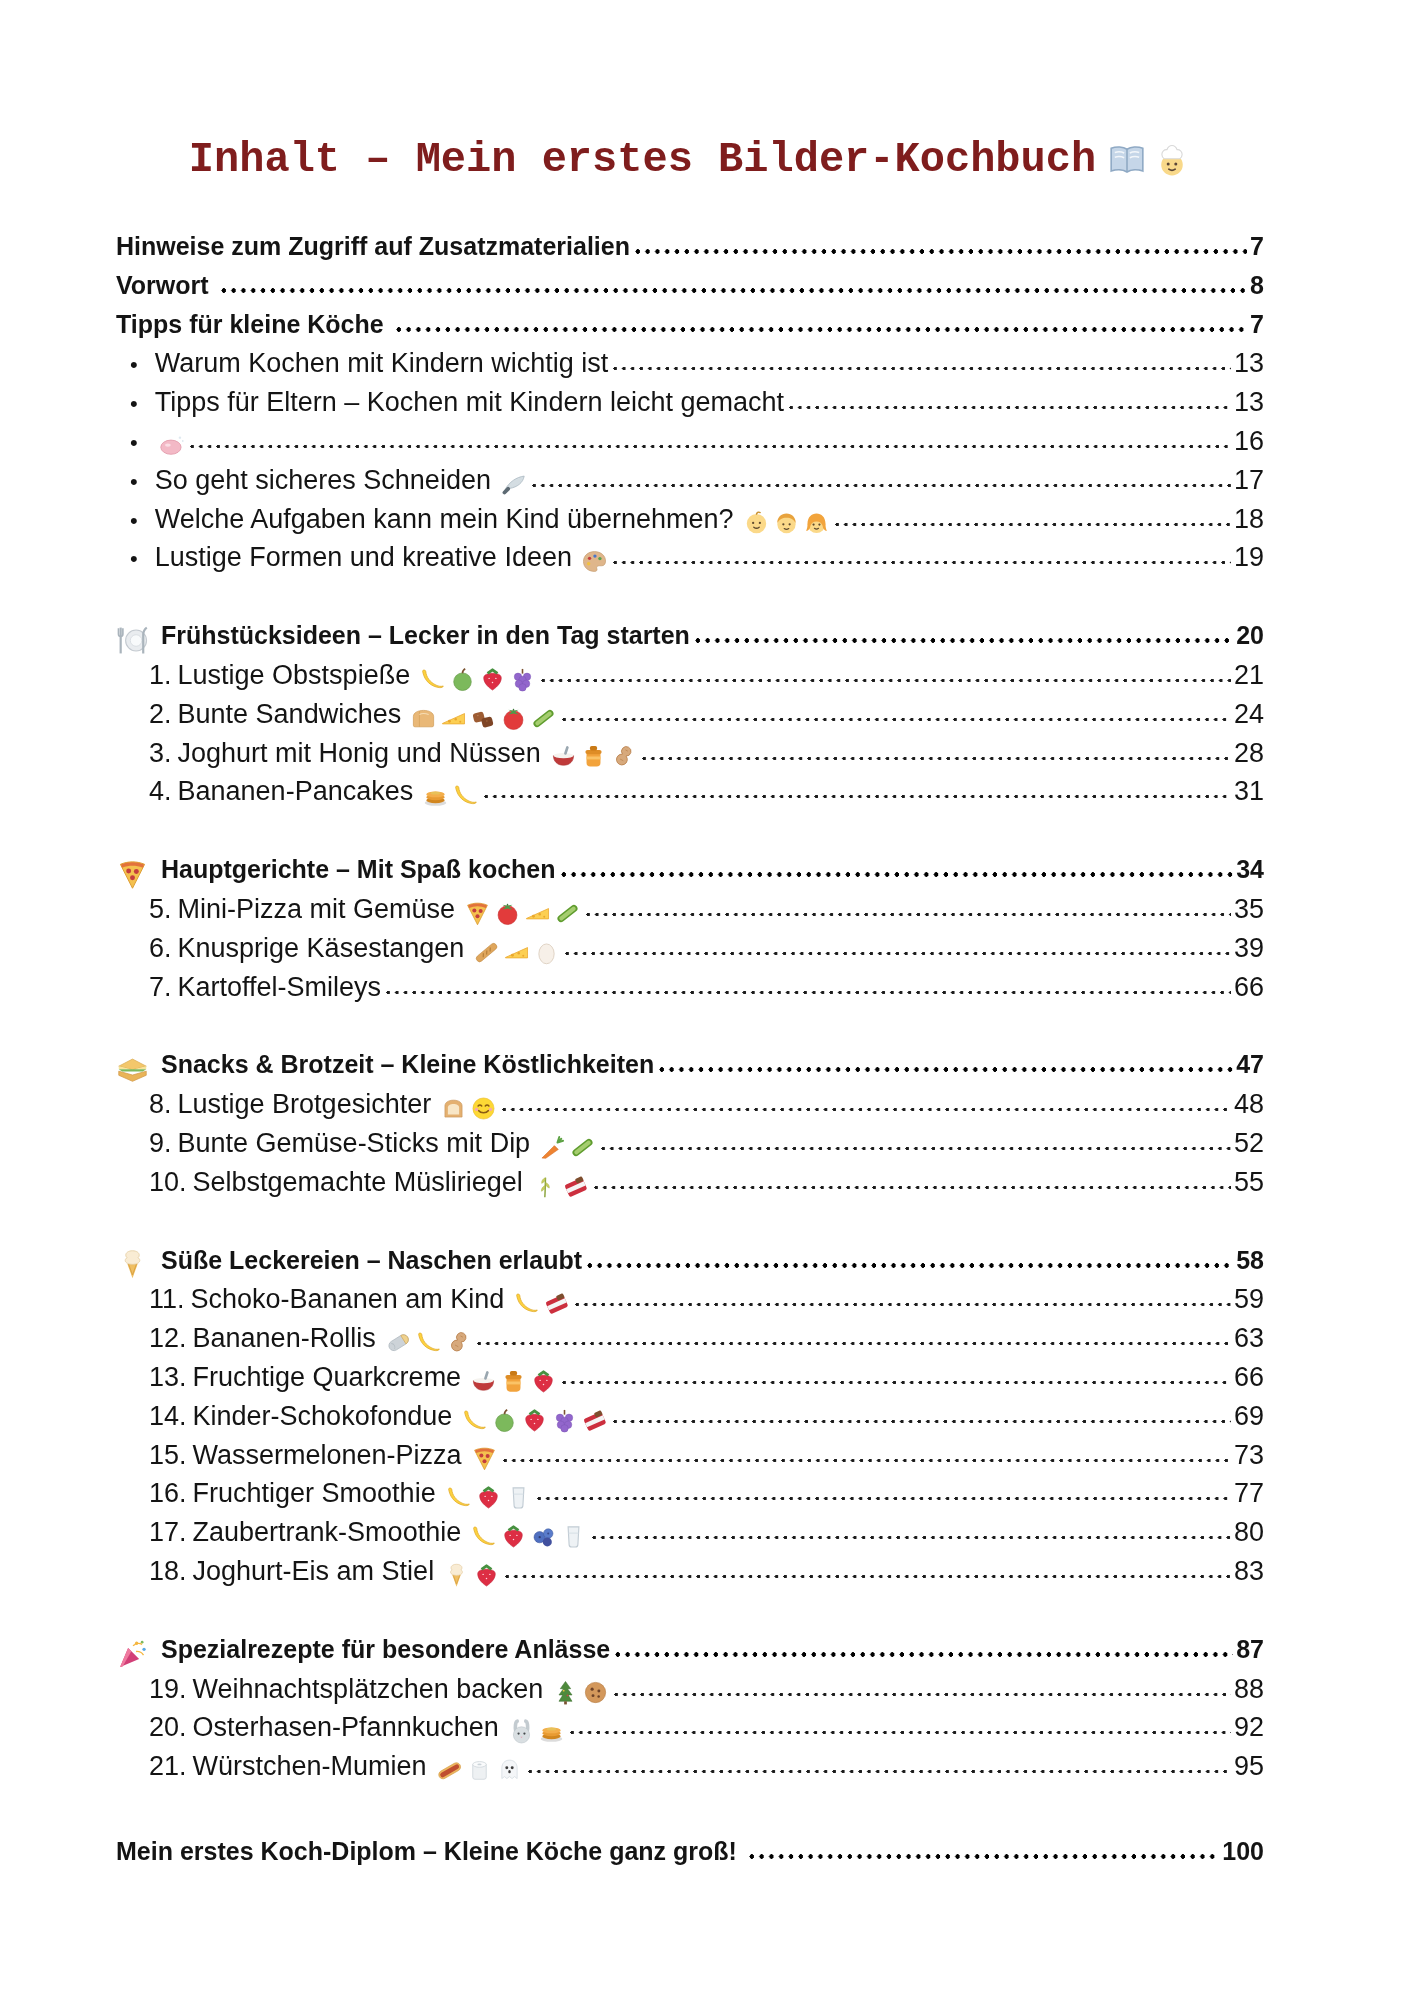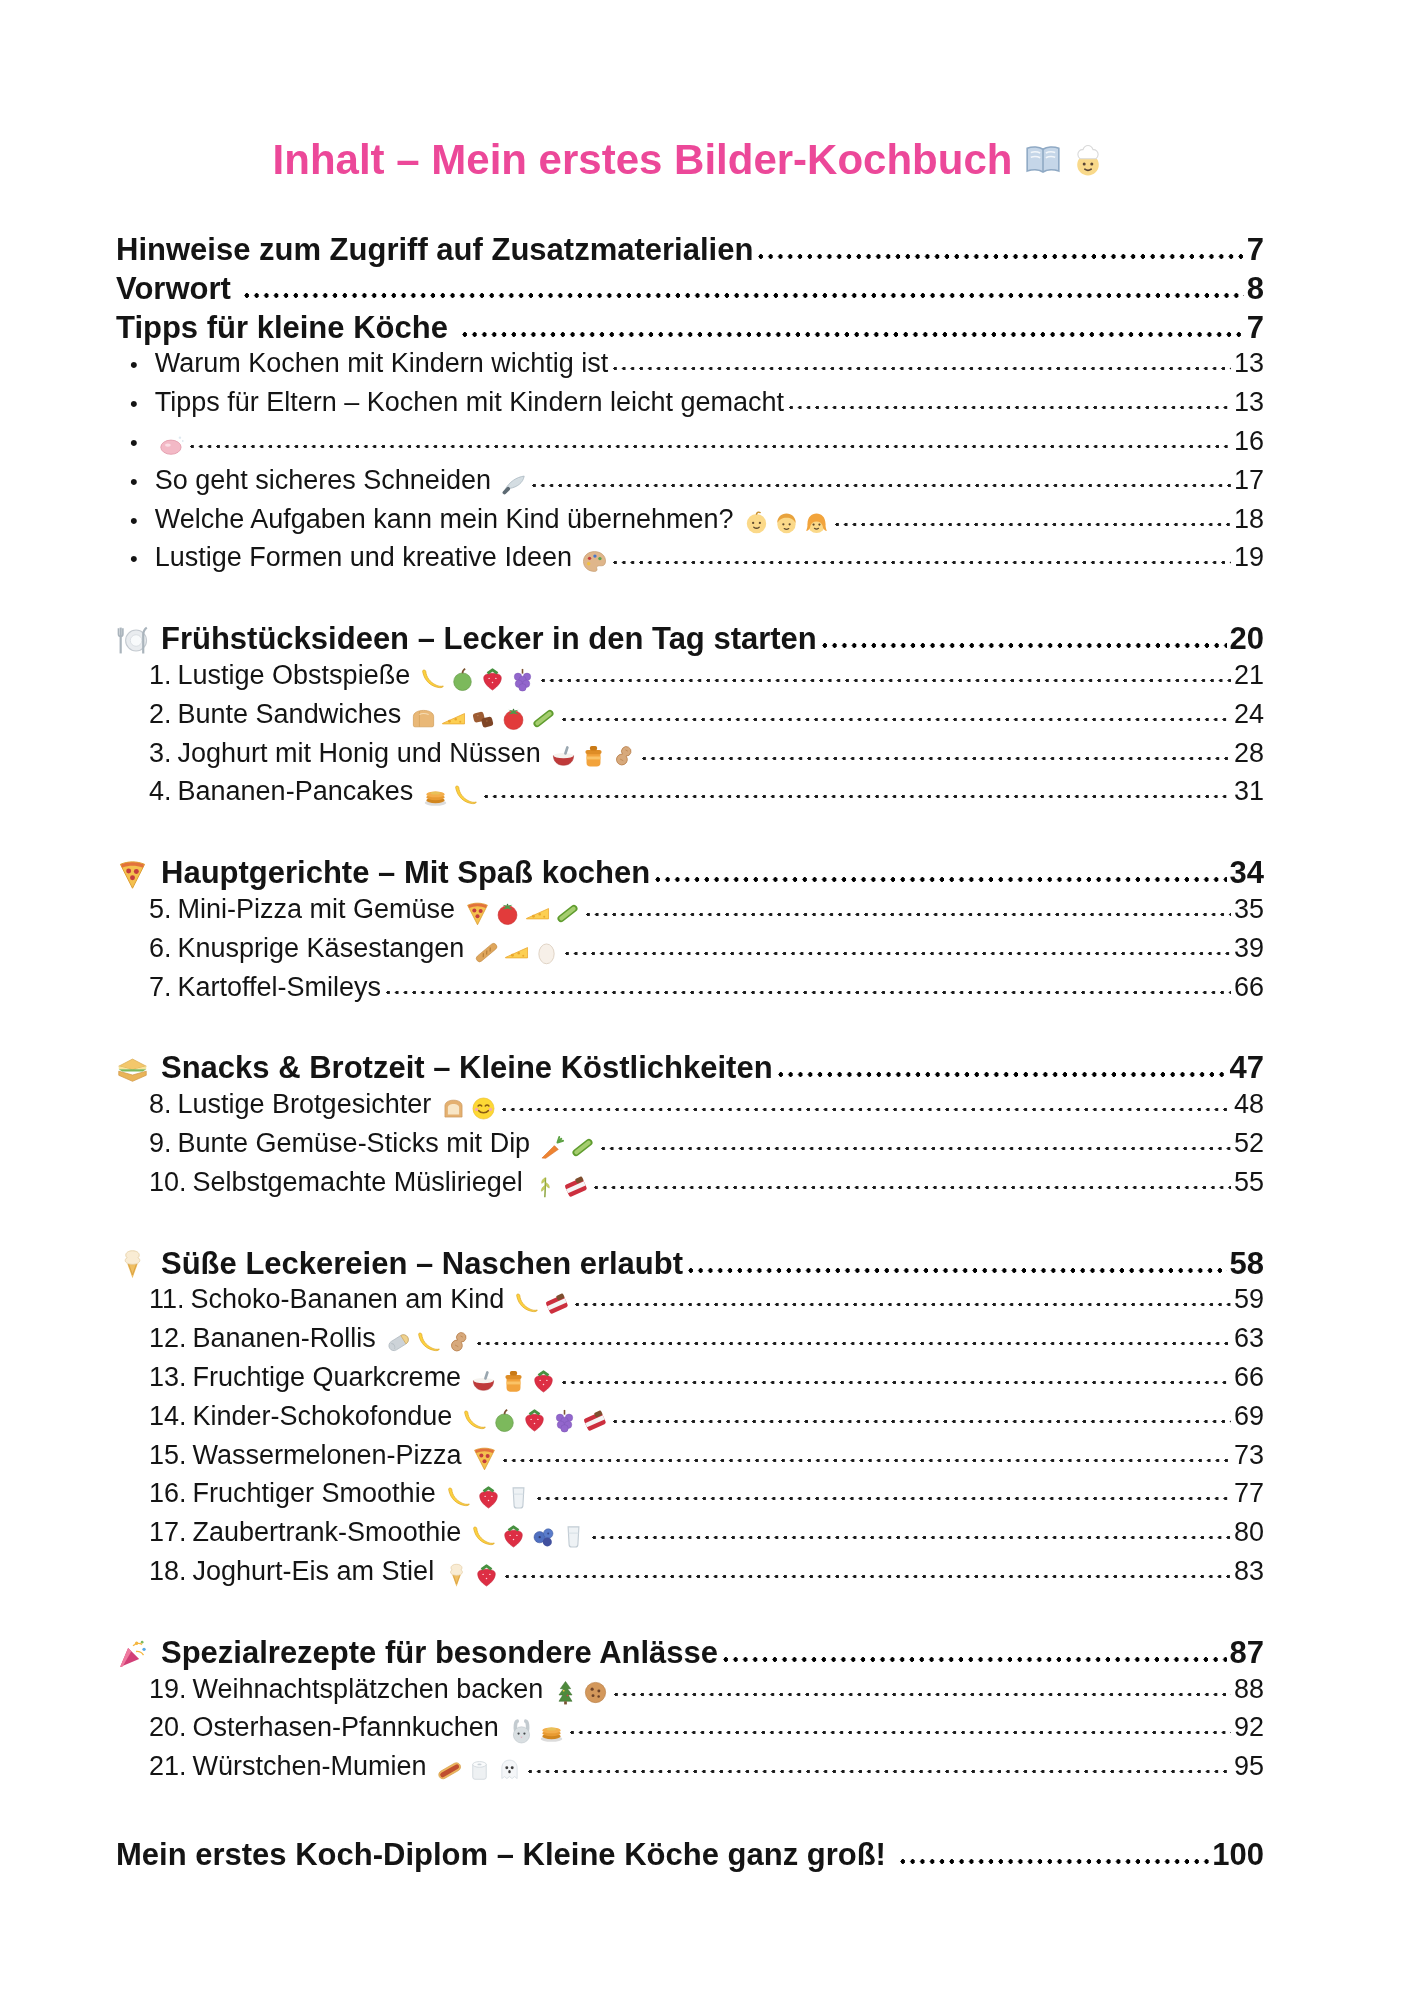--- a/index.html
+++ b/index.html
@@ -1,23 +1,23 @@
 <!DOCTYPE html>
 <html lang="de"><head>
 <meta charset="utf-8">
 <style>
   html,body{margin:0;padding:0;}
   body{width:1426px;height:2000px;background:#ffffff;color:#141414;
        font-family:"Liberation Sans","DejaVu Sans",sans-serif;overflow:hidden;}
   .page{padding:0 162px 0 116px;}
   .title{margin:136px 0 0;display:flex;justify-content:center;align-items:center;gap:9px;
-         font-size:42px;font-weight:700;color:#ec4899;white-space:nowrap;}
+         font-size:42px;font-weight:700;color:#7f1d1d;white-space:nowrap;font-family:Liberation Mono, monospace;}
   .toc{margin-top:48px;}
   .row{display:flex;align-items:baseline;height:38.8px;font-size:27px;white-space:nowrap;}
-  .row.b{font-weight:700;font-size:31px;}
+  .row.b{font-weight:700;font-size:25px;}
   .row.item{padding-left:33px;}
   .blt{margin:0 17px 0 14px;font-size:22px;}
   .num{margin-right:6px;}
   .lbl{white-space:pre;}
   .emo{align-self:center;line-height:0;margin-left:3px;}
   .lbl + .emo{margin-left:9px;}
   .emo.sec{margin:0 12px 0 0;}
   .emo svg{display:block;}
   .dots{flex:1 1 auto;height:7px;margin:0 2px 0 5px;
         background-image:radial-gradient(circle at 2.1px 3.5px,#1b1b1b 1.6px,transparent 1.9px);

